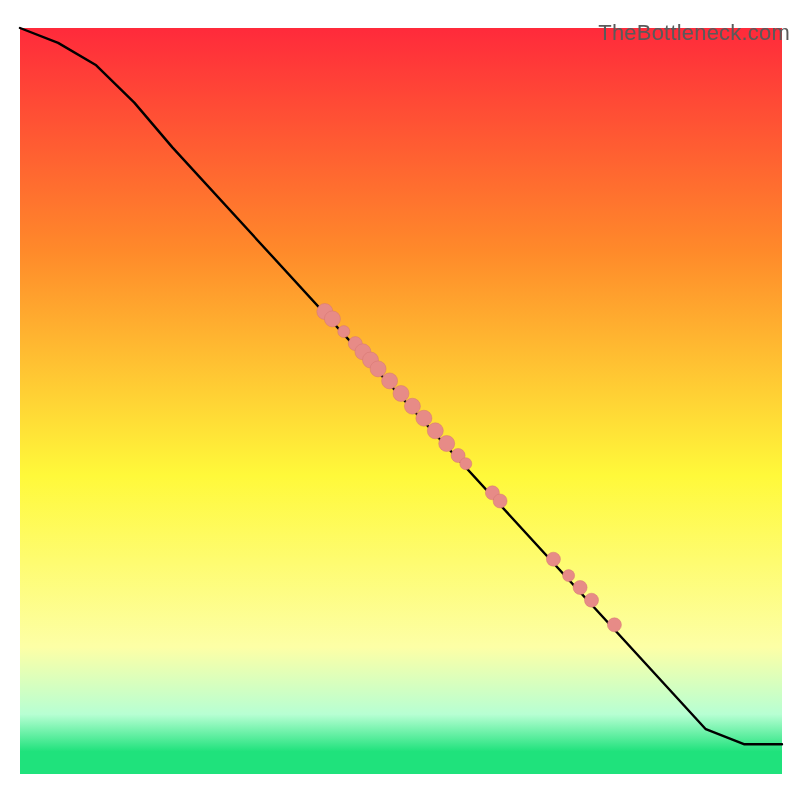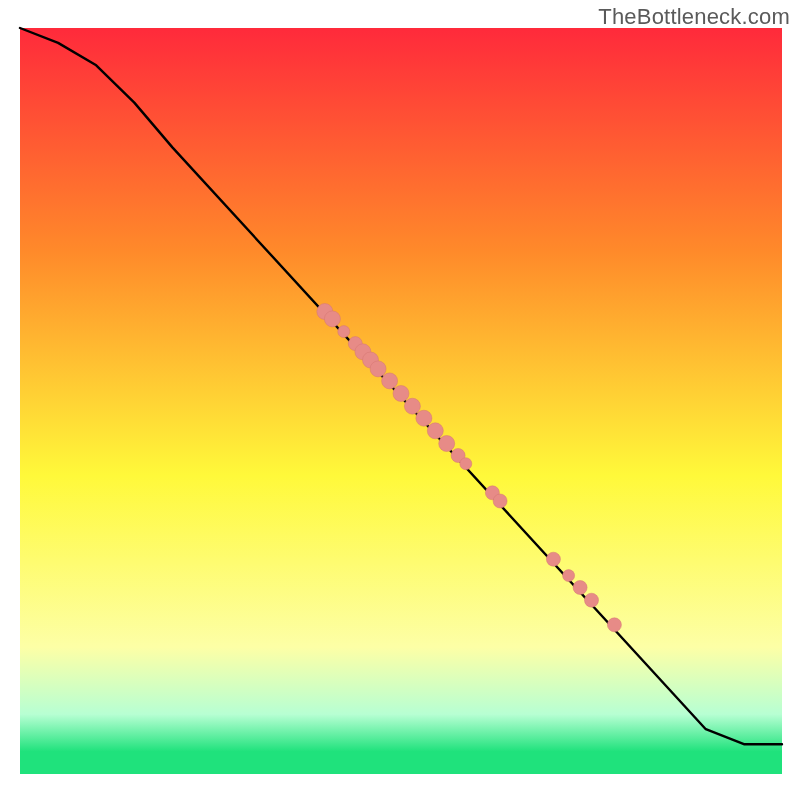--- a/index.html
+++ b/index.html
@@ -11,21 +11,21 @@
     font-family: Arial, Helvetica, sans-serif;
     background: #fff;
   }
   .stage {
     position: relative;
     width: 800px;
     height: 800px;
   }
   .watermark {
     position: absolute;
-    top: 4px;
+    top: 20px;
     right: 10px;
     font-size: 22px;
     font-weight: 500;
     color: #5a5a5a;
     letter-spacing: 0.2px;
     z-index: 20;
   }
   svg {
     position: absolute;
     top: 0;

